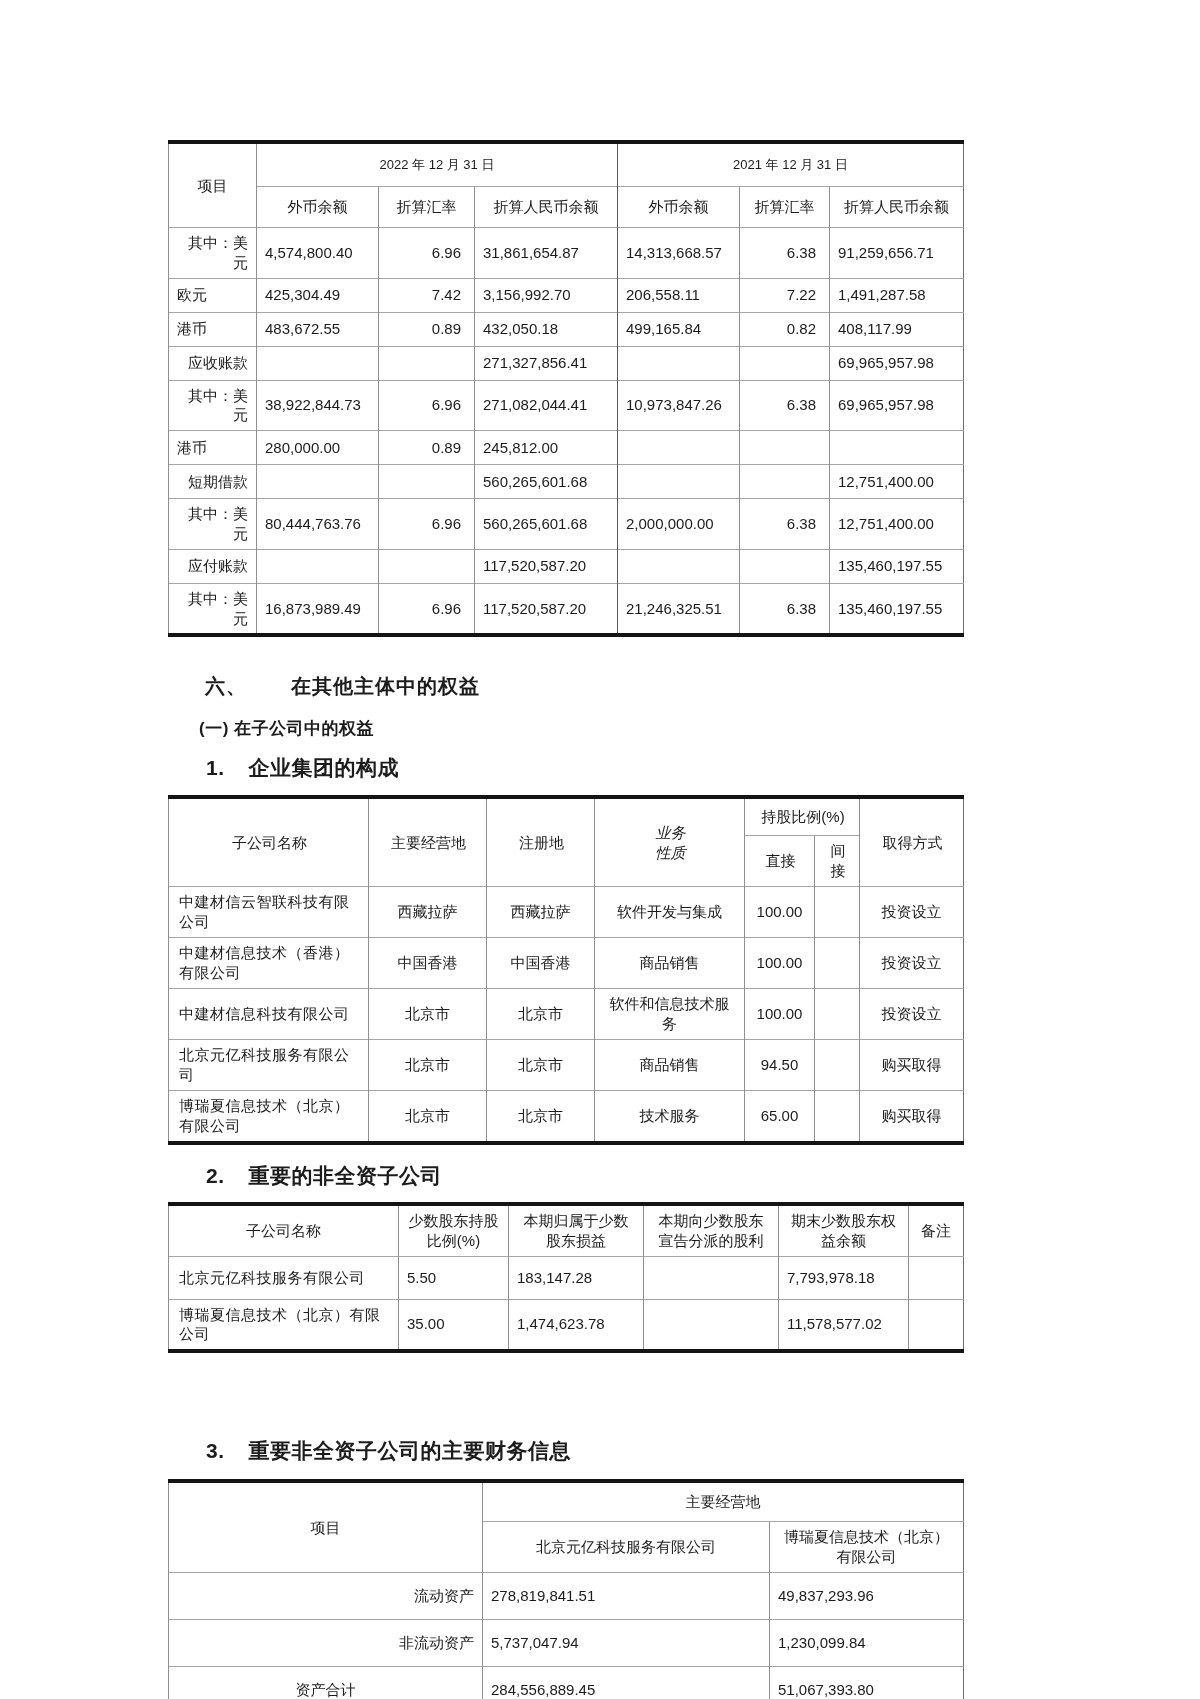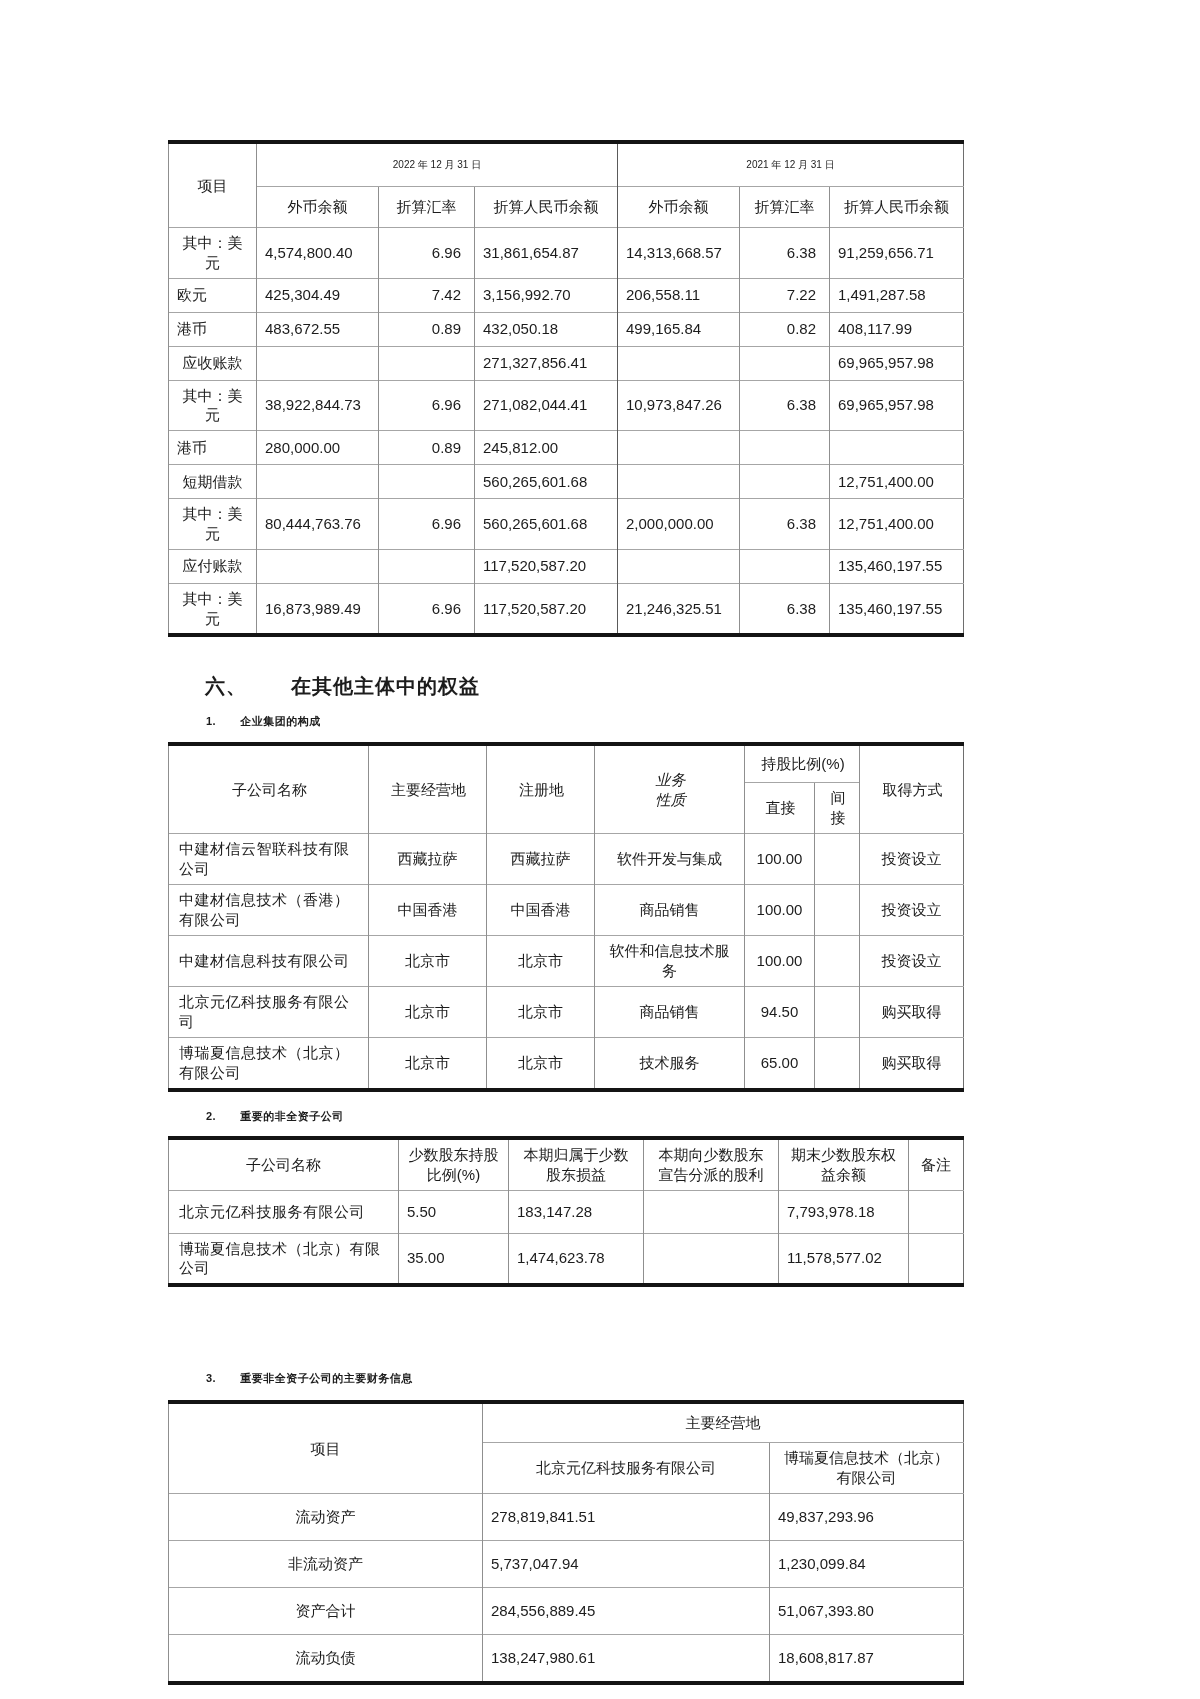--- a/index.html
+++ b/index.html
@@ -28,40 +28,40 @@
     padding:5px 8px;
     vertical-align:middle;
     overflow:hidden;
     word-break:break-all;
   }
   .tbl th{text-align:center;}
   .gb{border-left:1px solid #5a5a5a !important;}
 
   .num{padding-right:10px !important;}
   .rate{text-align:right;padding-right:13px !important;}
-  .lab{text-align:center;padding-left:8px !important;}
+  .lab{text-align:right;padding-left:8px !important;}
   .lab-r{text-align:left;padding-right:12px !important;}
   .ctr{text-align:center;}
   .name{text-align:left;padding-left:10px !important;letter-spacing:0.5px;margin-top:8px;}
   .pre{white-space:pre-line;font-style:italic;}
 
   .t1 td{height:23px;}
-  .t1 th.date{height:32px;font-size:10px;}
+  .t1 th.date{height:32px;font-size:13px;}
   .t1 th.sub{height:30px;padding-left:8px;}
 
   .t2 th{height:26px;padding-left:10px;}
   .t2 td{height:40px;}
   .t3 td{height:32px;}
   .t4 th{height:28px;}
   .t4 td{height:36px;}
 
   .h6{font-size:20px;font-weight:bold;margin:36px 0 0 37px;letter-spacing:1px;}
   .h6 .sp{margin-left:44px;}
   .hsub{font-size:17px;font-weight:bold;margin:17px 0 0 31px;letter-spacing:0.5px;}
-  .hnum{font-size:11px;font-weight:bold;margin:14px 0 0 38px;letter-spacing:0.5px;}
+  .hnum{font-size:21px;font-weight:bold;margin:14px 0 0 38px;letter-spacing:0.5px;}
   .hnum .sp{margin-left:24px;}
   .mt-t2{margin-top:13px;}
   .mt-h2{margin-top:17px;}
   .mt-t3{margin-top:12px;}
   .mt-h3{margin-top:84px;}
   .mt-t4{margin-top:14px;}
 </style>
 </head>
 <body>
 
@@ -181,20 +181,21 @@
       <td class="num gb">21,246,325.51</td>
       <td class="rate">6.38</td>
       <td class="num">135,460,197.55</td>
     </tr>
   </tbody>
       </table>
 
   <div class="h6">
     <span>六、</span><span class="sp">在其他主体中的权益</span>
   </div>
+  <div class="hsub">(一) 在子公司中的权益</div>
   <div class="hnum">
     <span>1.</span><span class="sp">企业集团的构成</span>
   </div>
 
   <table class="tbl t2 mt-t2">
     <colgroup>
       <col style="width:200px">
           <col style="width:118px">
           <col style="width:108px">
           <col style="width:150px">

